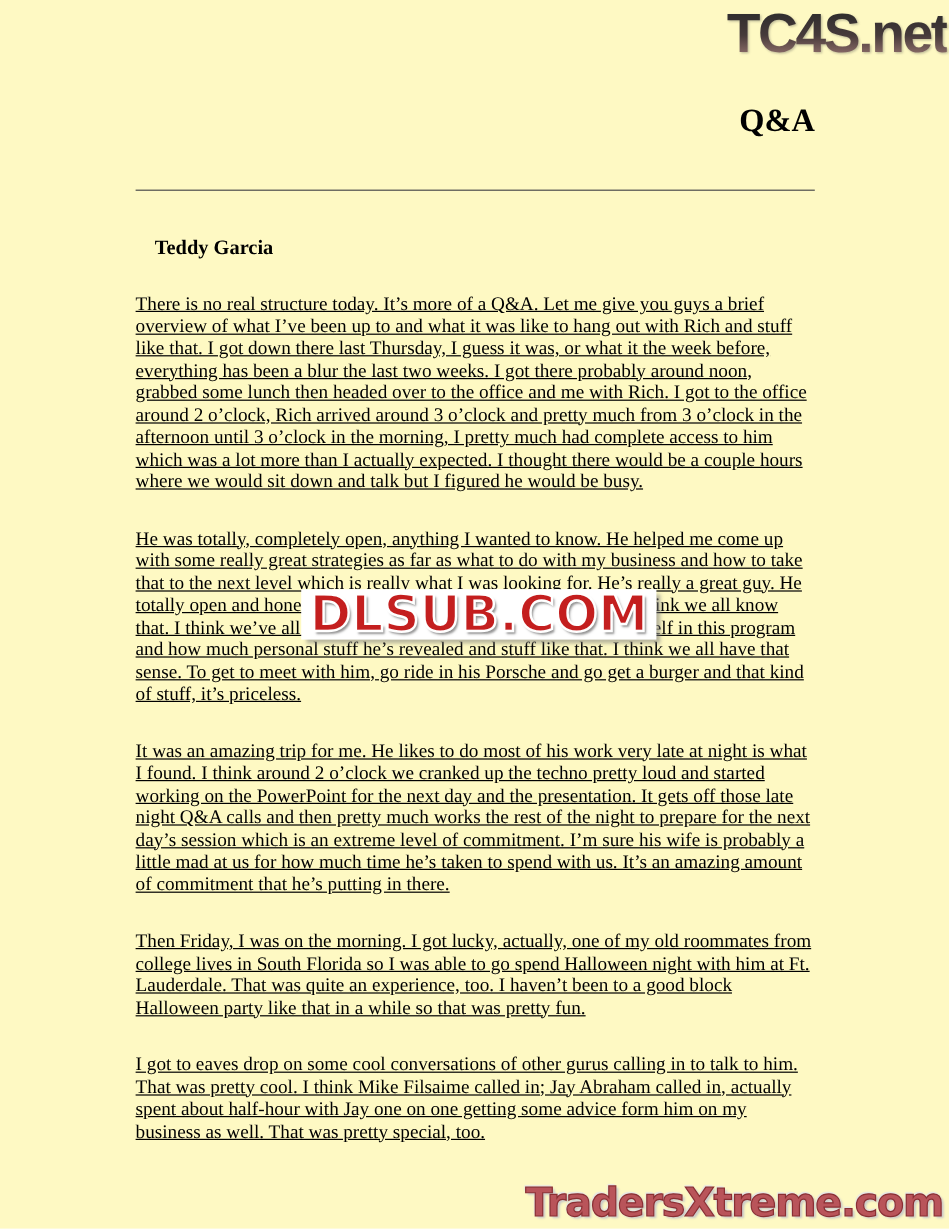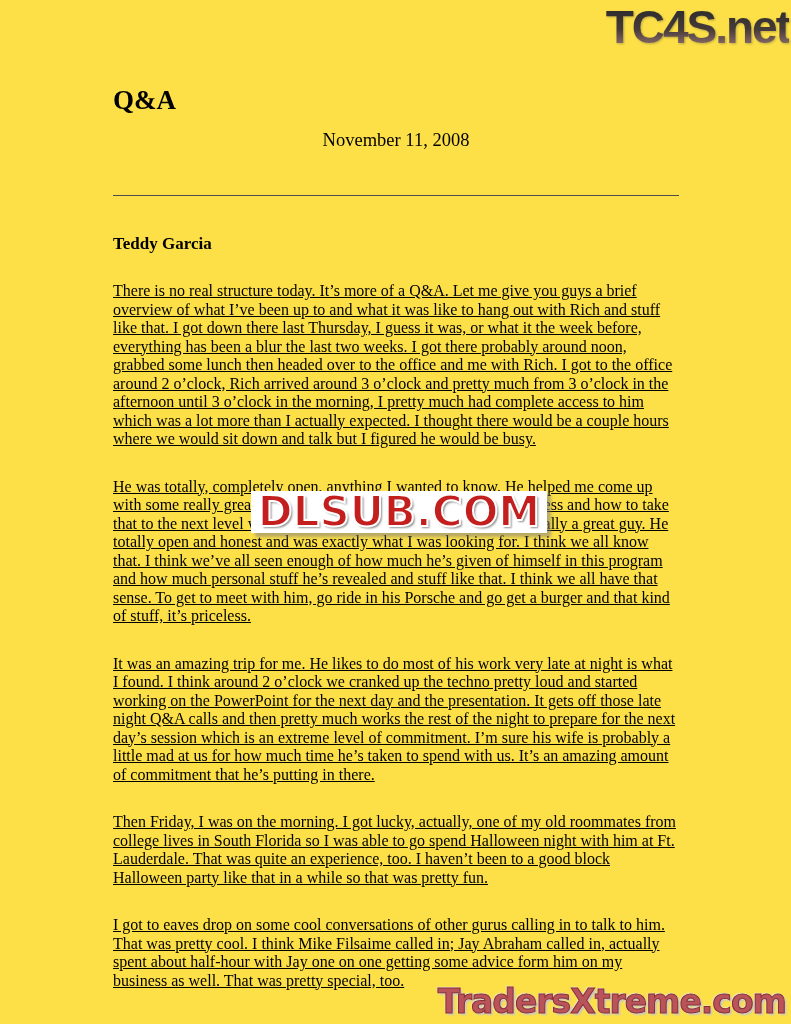--- a/index.html
+++ b/index.html
@@ -1,19 +1,19 @@
 <!DOCTYPE html>
 <html><head>
 <meta charset="utf-8">
 <style>
   html, body { margin:0; padding:0; background:#ffffff; }
   .page {
     position:relative;
     width:791px; height:1024px;
-    background:#fde047;
+    background:#fef9c3;
     overflow:hidden;
     font-family:"Liberation Serif", serif;
     color:#000000;
   }
 
   
   .tc4s-logo {
     position:absolute; top:3px; right:2px;
     font-family:"Liberation Sans", sans-serif;
     font-weight:bold;
@@ -21,33 +21,33 @@
     letter-spacing:-2px;
     background:linear-gradient(180deg, #2b2b2b 8%, #463a3a 55%, #9a7772 96%);
     -webkit-background-clip:text; background-clip:text;
     color:transparent;
     filter:drop-shadow(1px 1px 1px rgba(70,70,70,0.35));
   }
 
   
   .doc { position:absolute; left:113px; top:0; width:566px; }
   .title {
-    margin:86px 0 0; text-align:left;
+    margin:86px 0 0; text-align:right;
     font-size:27px; line-height:28px; font-weight:bold;
   }
   .date {
     margin:16px 0 0; text-align:center;
     font-size:18.5px; line-height:21px; font-weight:normal;
   }
   .divider {
     border:none; border-top:1px solid #4d4d4d;
     margin:44px 0 0; height:0;
   }
   .speaker {
-    margin:38px 0 0;
+    margin:38px 16px 0;
     font-size:17px; line-height:19px; font-weight:bold;
   }
   .doc p {
     margin:29px 0 0;
     font-size:16px; line-height:18.5px;text-decoration:underline;
   }
 
   
   .dlsub {
     position:absolute; left:251px; top:491px;
@@ -83,21 +83,20 @@
 </head>
 <body>
 
 <div class="page">
 
   <div class="tc4s-logo">TC4S.net</div>
 
   <div class="doc">
     <h1 class="title">Q&amp;A</h1>
 
-    <div class="date">November 11, 2008</div>
 
     <hr class="divider">
 
     <h2 class="speaker">Teddy Garcia</h2>
 
     <p>There is no real structure today. It’s more of a Q&amp;A. Let me give you guys a brief overview of what I’ve been up to and what it was like to hang out with Rich and stuff like that. I got down there last Thursday, I guess it was, or what it the week before, everything has been a blur the last two weeks. I got there probably around noon, grabbed some lunch then headed over to the office and me with Rich. I got to the office around 2 o’clock, Rich arrived around 3 o’clock and pretty much from 3 o’clock in the afternoon until 3 o’clock in the morning, I pretty much had complete access to him which was a lot more than I actually expected. I thought there would be a couple hours where we would sit down and talk but I figured he would be busy.</p>
     <p>He was totally, completely open, anything I wanted to know. He helped me come up with some really great strategies as far as what to do with my business and how to take that to the next level which is really what I was looking for. He’s really a great guy. He totally open and honest and was exactly what I was looking for. I think we all know that. I think we’ve all seen enough of how much he’s given of himself in this program and how much personal stuff he’s revealed and stuff like that. I think we all have that sense. To get to meet with him, go ride in his Porsche and go get a burger and that kind of stuff, it’s priceless.</p>
     <p>It was an amazing trip for me. He likes to do most of his work very late at night is what I found. I think around 2 o’clock we cranked up the techno pretty loud and started working on the PowerPoint for the next day and the presentation. It gets off those late night Q&amp;A calls and then pretty much works the rest of the night to prepare for the next day’s session which is an extreme level of commitment. I’m sure his wife is probably a little mad at us for how much time he’s taken to spend with us. It’s an amazing amount of commitment that he’s putting in there.</p>
     <p>Then Friday, I was on the morning. I got lucky, actually, one of my old roommates from college lives in South Florida so I was able to go spend Halloween night with him at Ft. Lauderdale. That was quite an experience, too. I haven’t been to a good block Halloween party like that in a while so that was pretty fun.</p>
     <p>I got to eaves drop on some cool conversations of other gurus calling in to talk to him. That was pretty cool. I think Mike Filsaime called in; Jay Abraham called in, actually spent about half-hour with Jay one on one getting some advice form him on my business as well. That was pretty special, too.</p>

